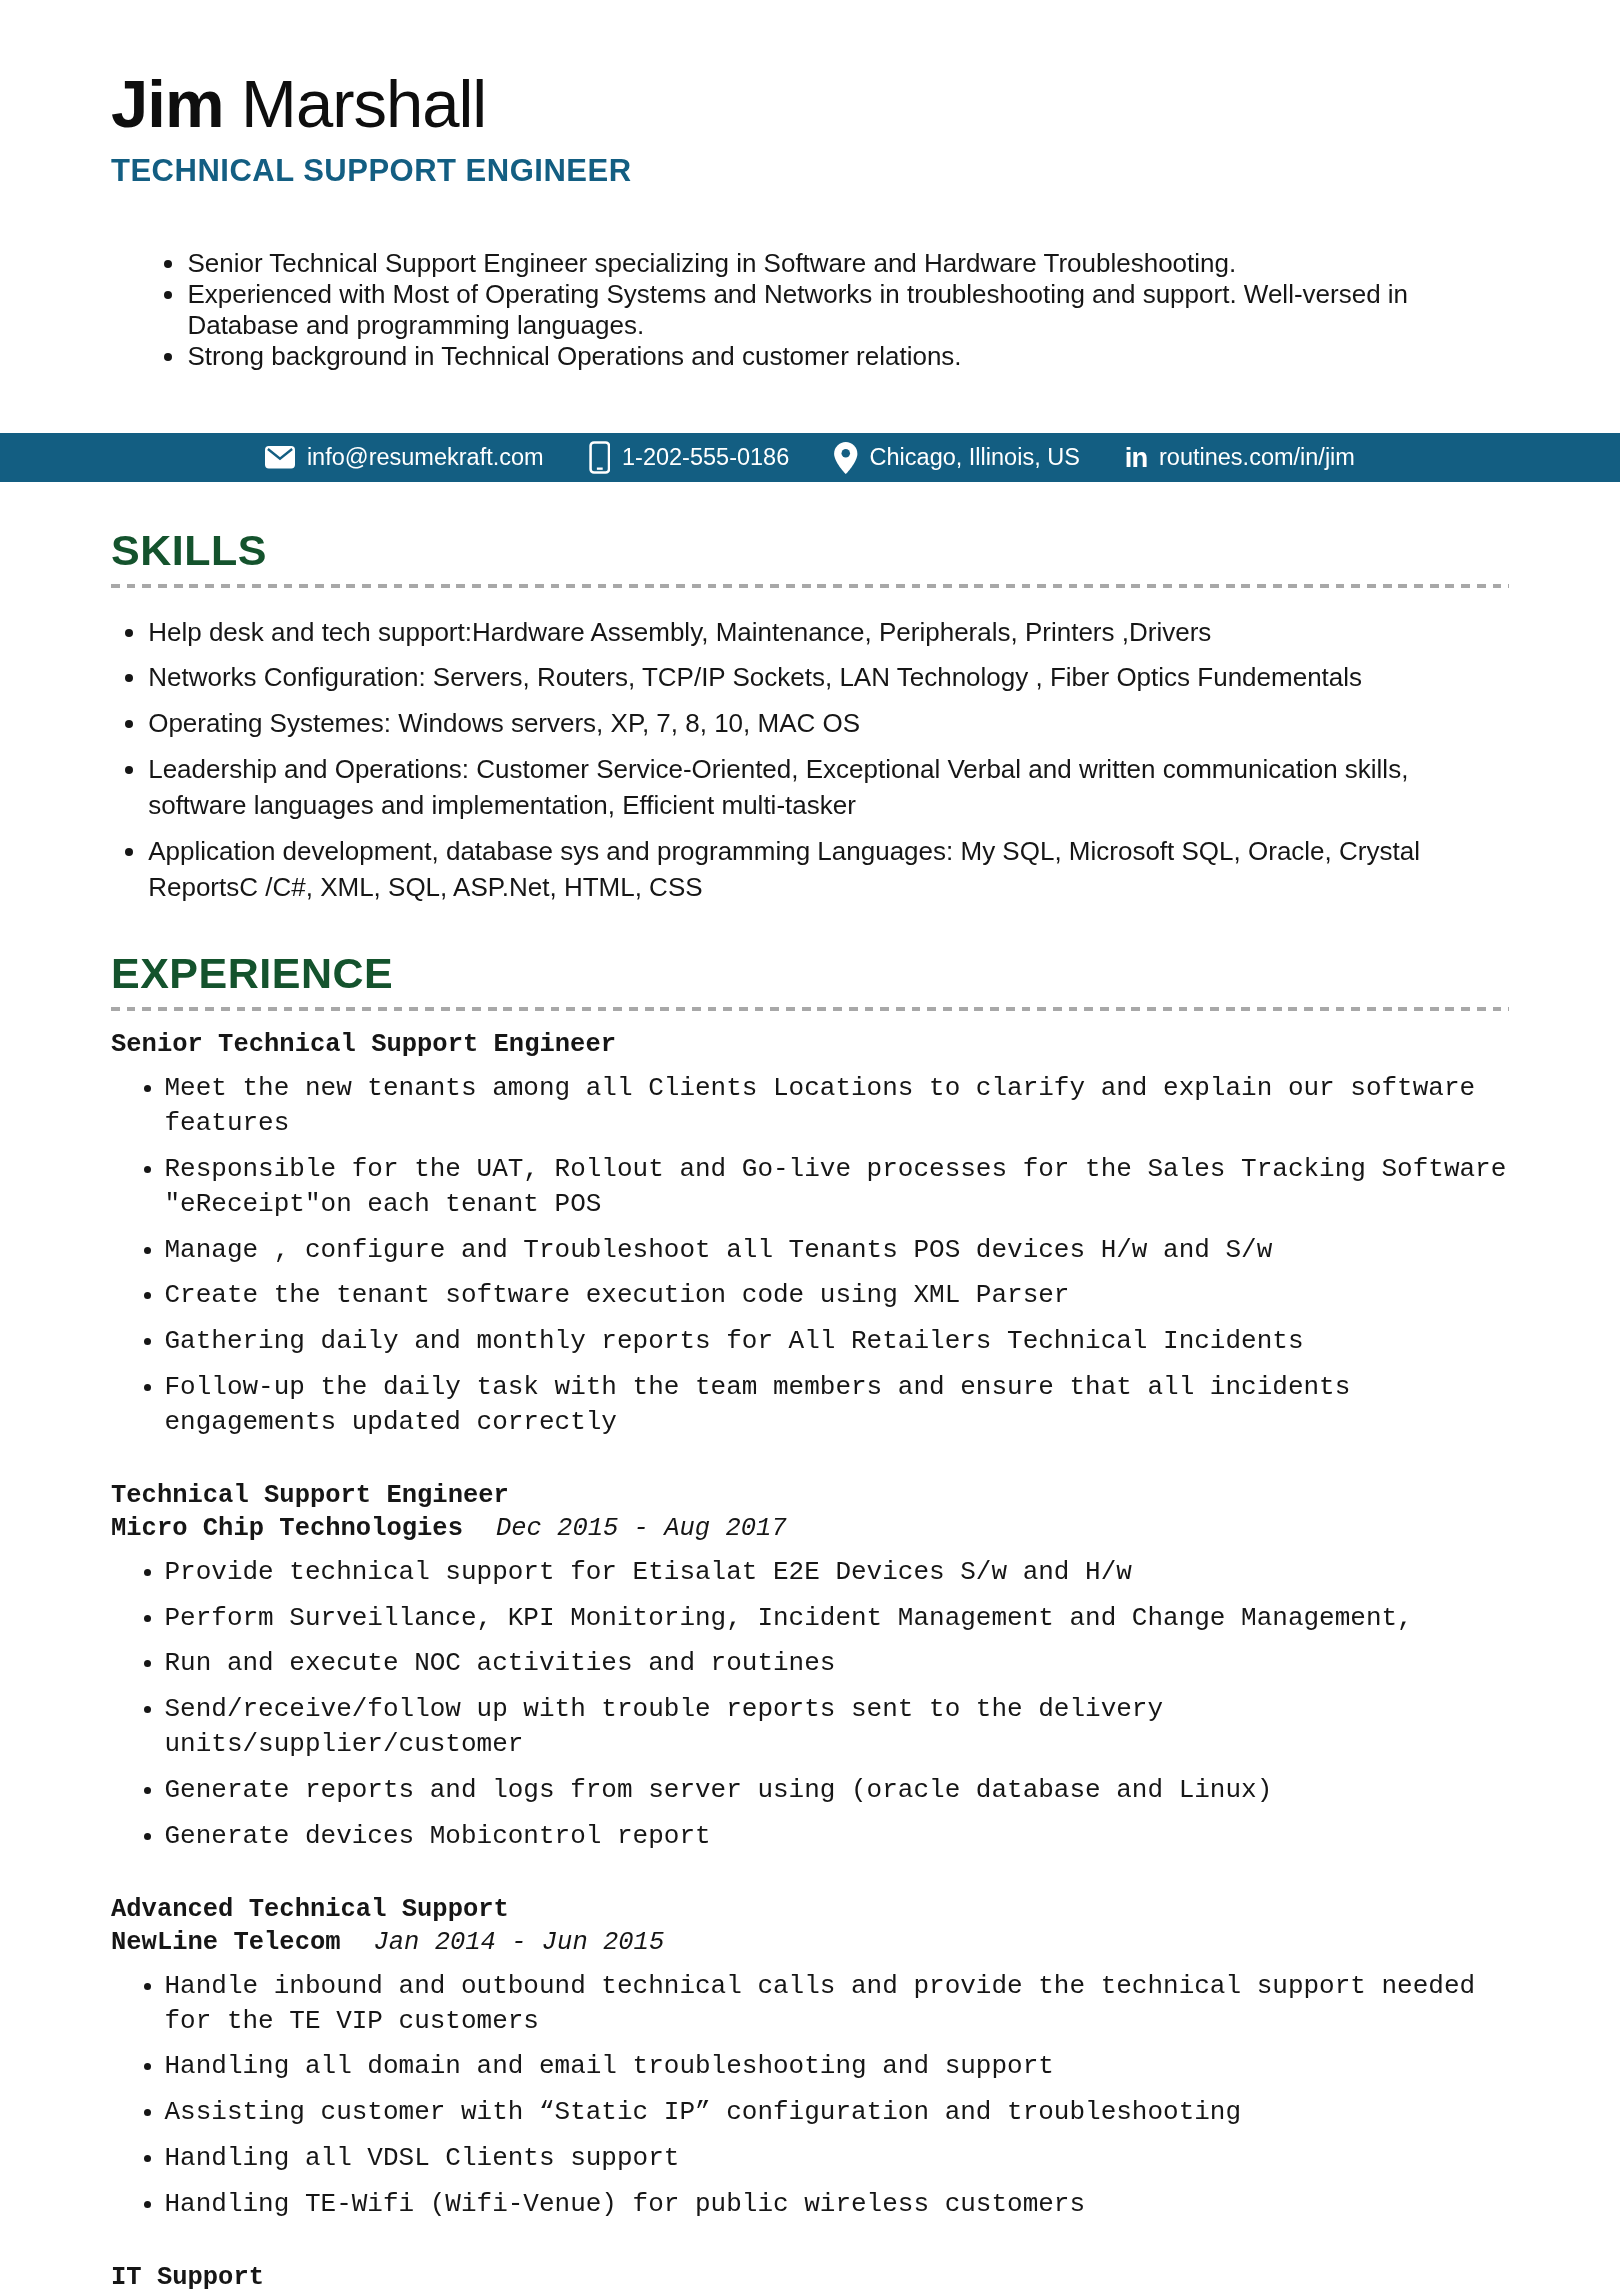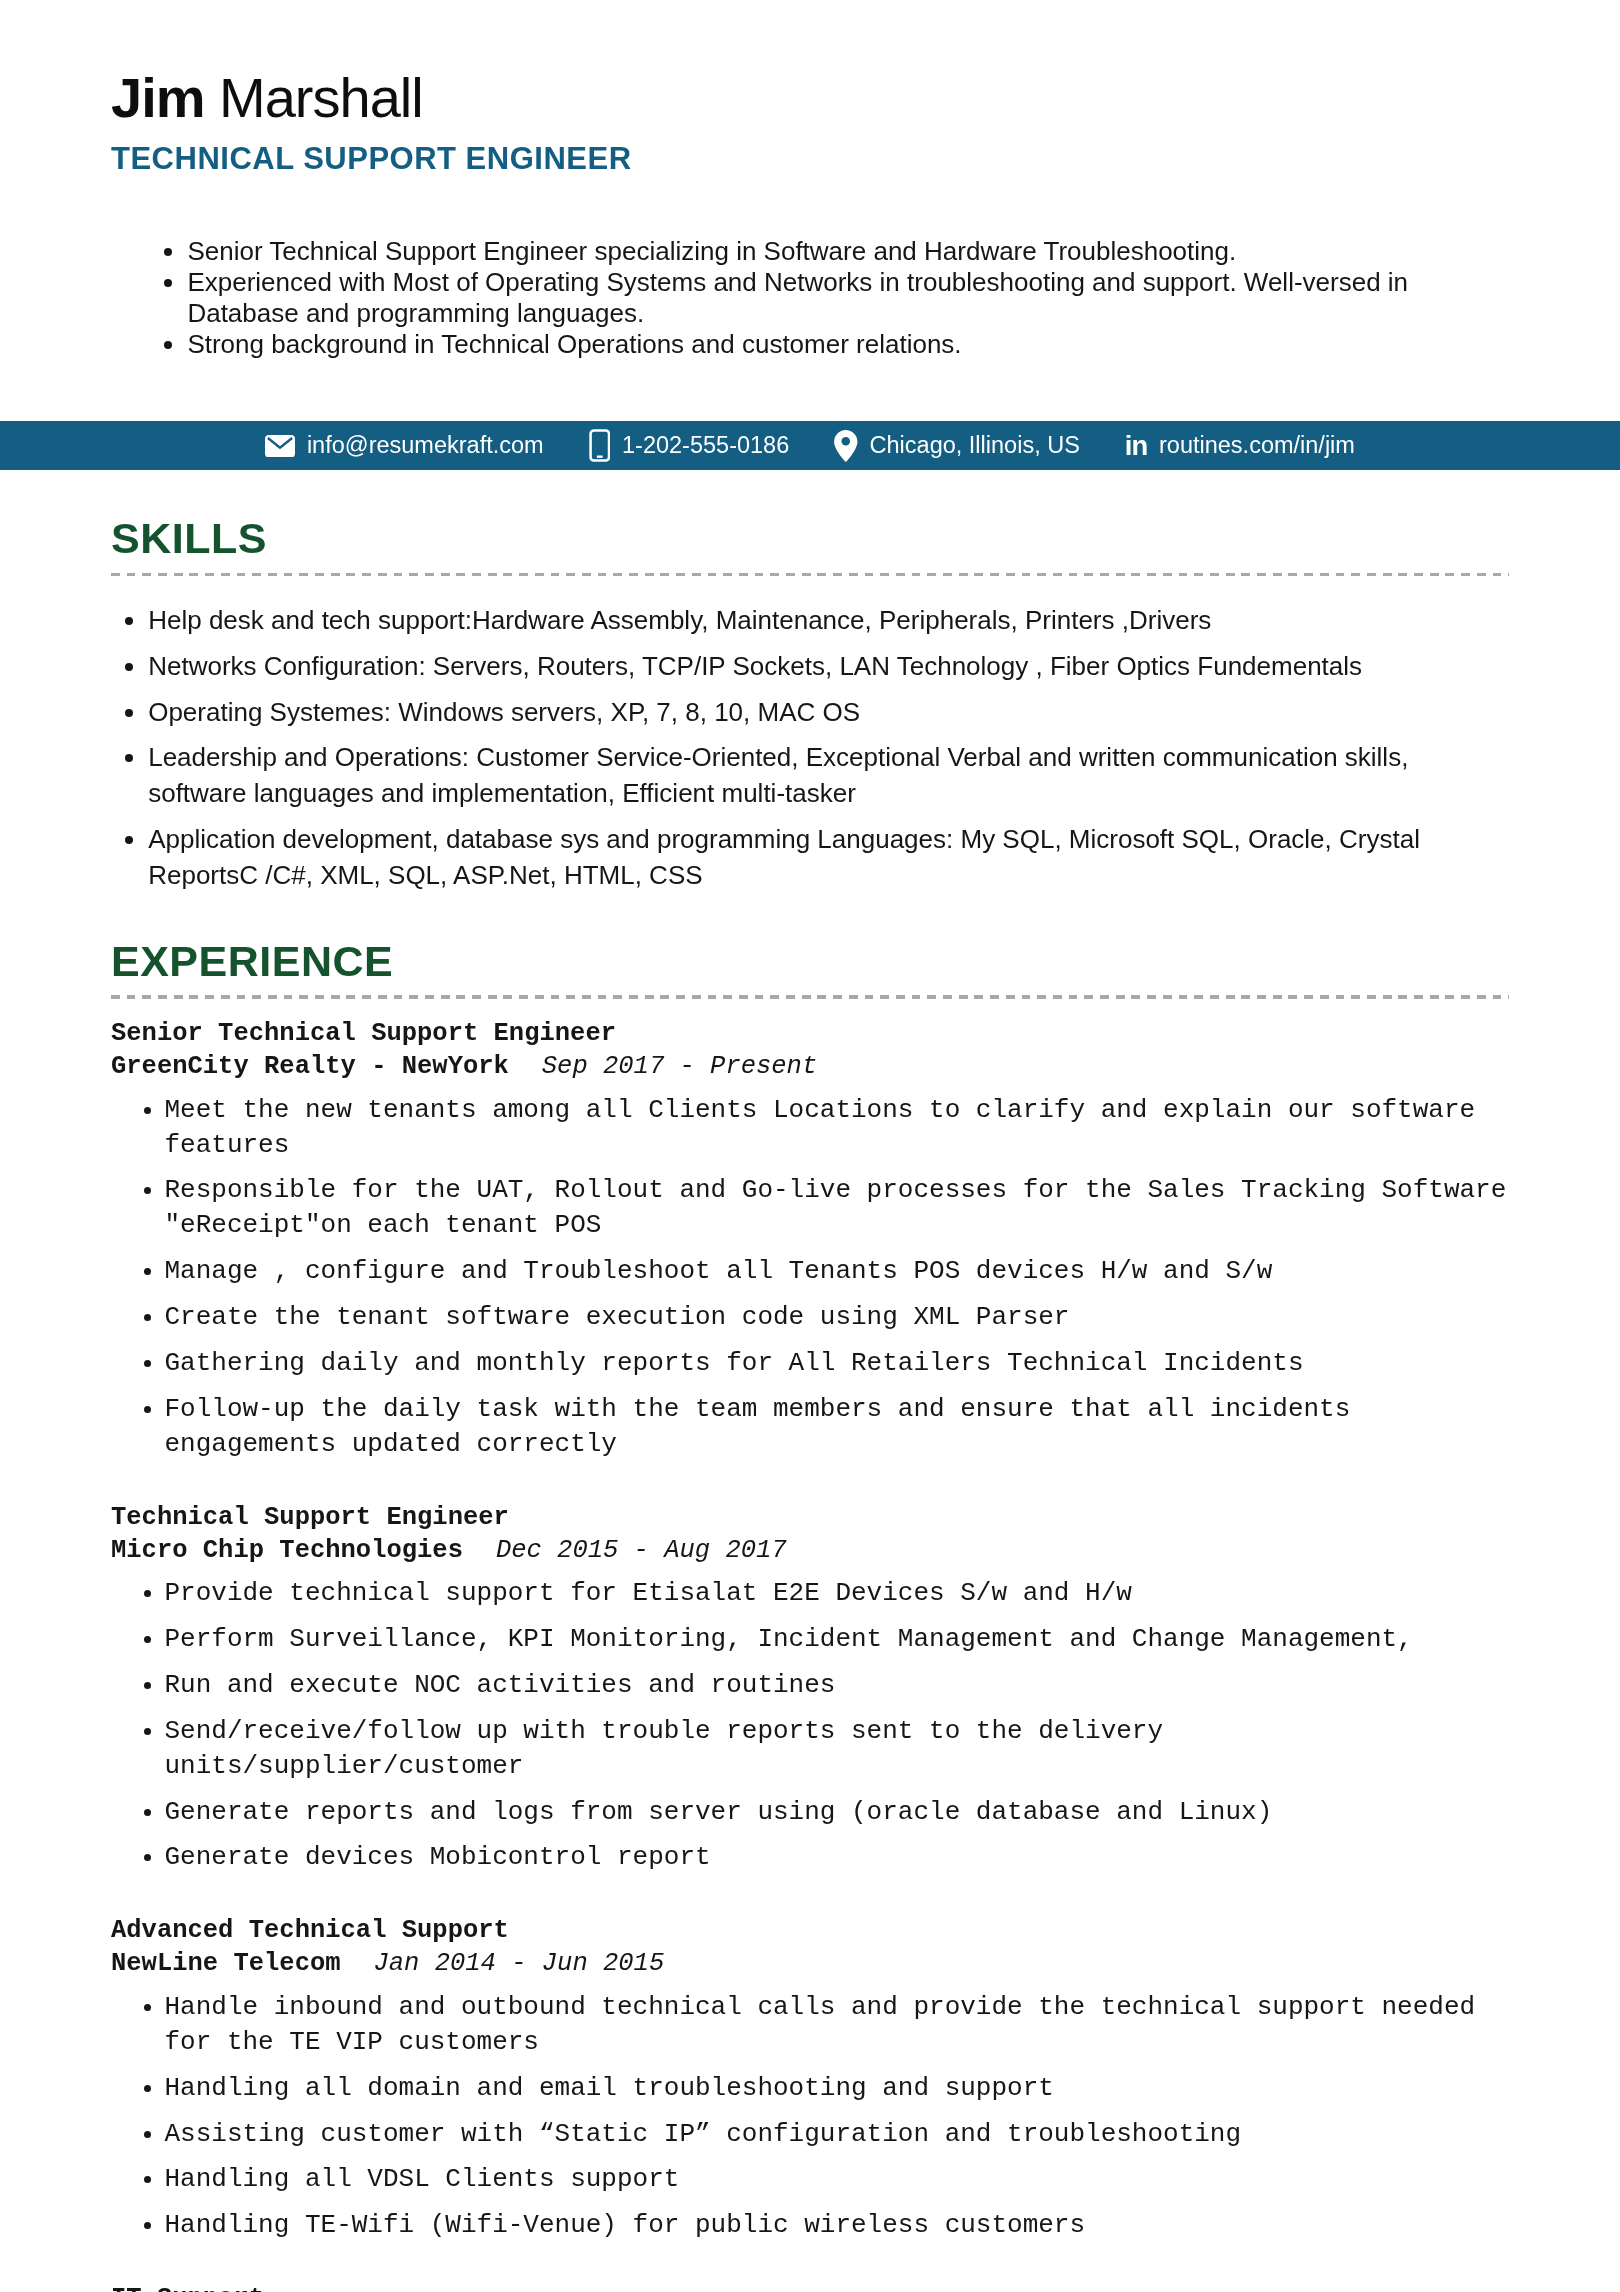--- a/index.html
+++ b/index.html
@@ -8,21 +8,21 @@
     width: 1620px; height: 2293px;
     background: #ffffff;
     font-family: "Liberation Sans", sans-serif;
     color: #161616;
     overflow: hidden;
   }
   .page { padding: 69px 111px 0 111px; }
 
   
   .name {
-    margin: 0; font-size: 56px; font-weight: 400; line-height: 1.05;
+    margin: 0; font-size: 67px; font-weight: 400; line-height: 1.05;
     letter-spacing: -1px; color: #0e0e0e;
   }
   .name .first { font-weight: 700; }
   .subtitle {
     margin-top: 13.7px; font-size: 31px; font-weight: 700;
     color: #135e82; letter-spacing: 0.5px;
   }
 
   
   .summary-list {
@@ -128,24 +128,20 @@
     <li>Operating Systemes: Windows servers, XP, 7, 8, 10, MAC OS</li>
     <li>Leadership and Operations: Customer Service-Oriented, Exceptional Verbal and written communication skills, software languages and implementation, Efficient multi-tasker</li>
     <li>Application development, database sys and programming Languages: My SQL, Microsoft SQL, Oracle, Crystal ReportsC /C#, XML, SQL, ASP.Net, HTML, CSS</li>
   </ul>
 
   <h2 class="section-heading">EXPERIENCE</h2>
   <div class="dash-line"></div>
 
   <div class="job first">
     <div class="job-title">Senior Technical Support Engineer</div>
-    <div class="job-meta">
-      <span class="company">GreenCity Realty - NewYork</span>
-      <span class="dates">Sep 2017 - Present</span>
-    </div>
     <ul class="job-bullets">
       <li>Meet the new tenants among all Clients Locations to clarify and explain our software features</li>
       <li>Responsible for the UAT, Rollout and Go-live processes for the Sales Tracking Software "eReceipt"on each tenant POS</li>
       <li>Manage , configure and Troubleshoot all Tenants POS devices H/w and S/w</li>
       <li>Create the tenant software execution code using XML Parser</li>
       <li>Gathering daily and monthly reports for All Retailers Technical Incidents</li>
       <li>Follow-up the daily task with the team members and ensure that all incidents engagements updated correctly</li>
     </ul>
   </div>
 

